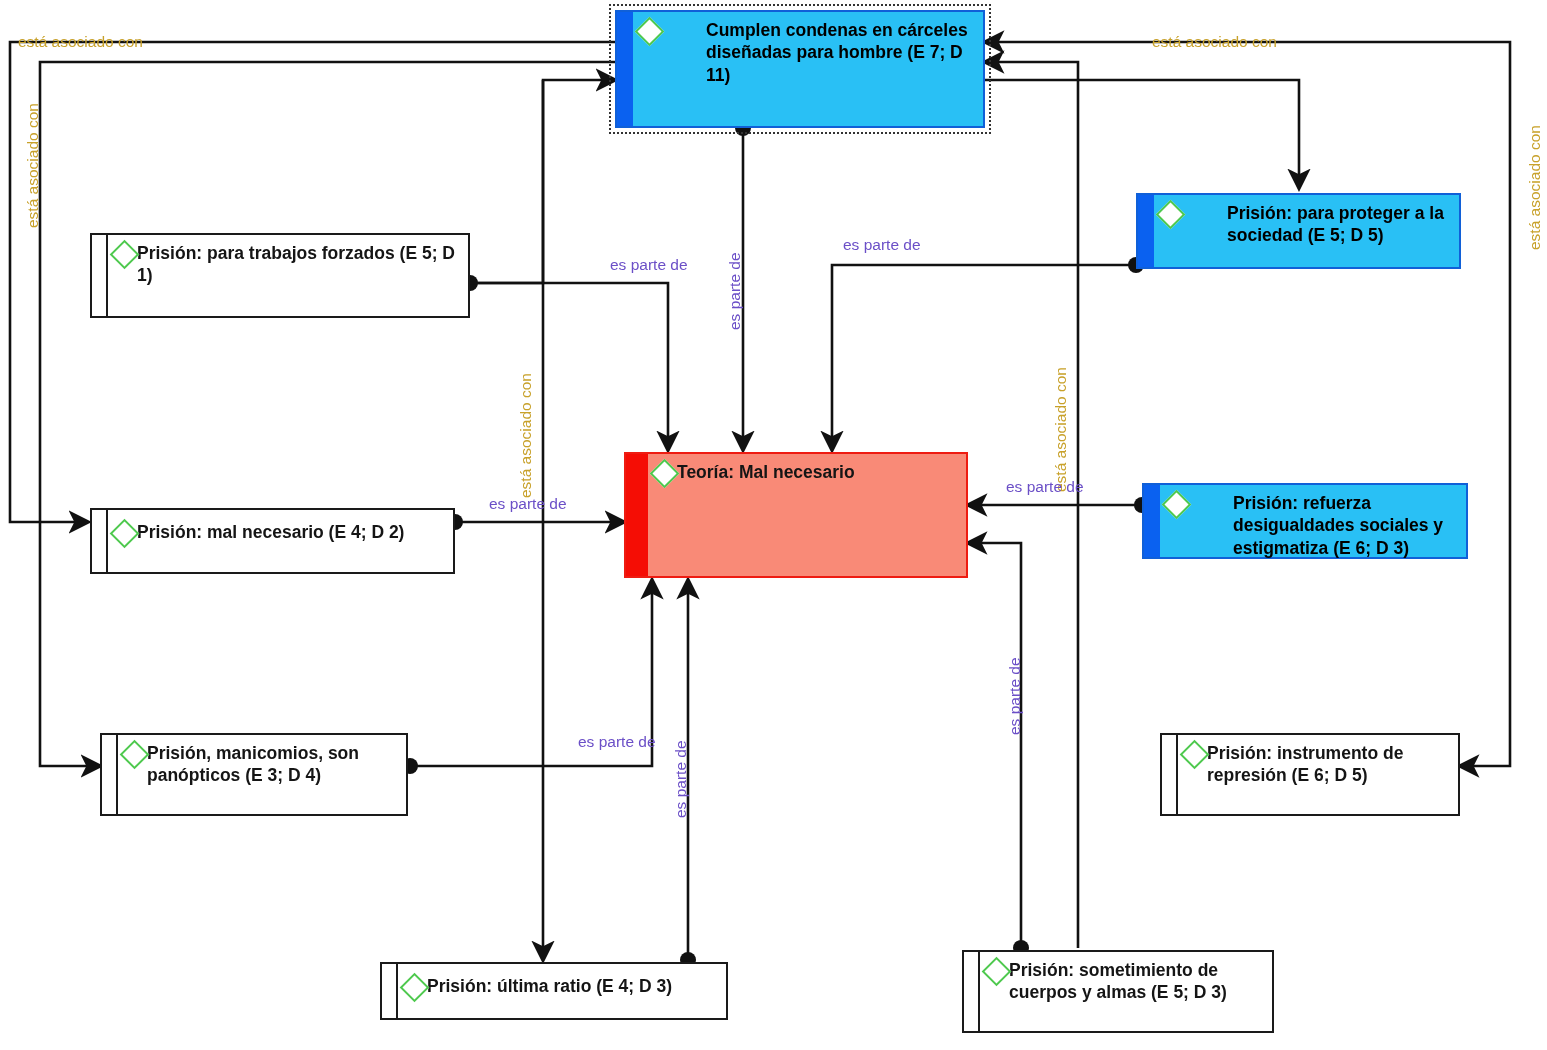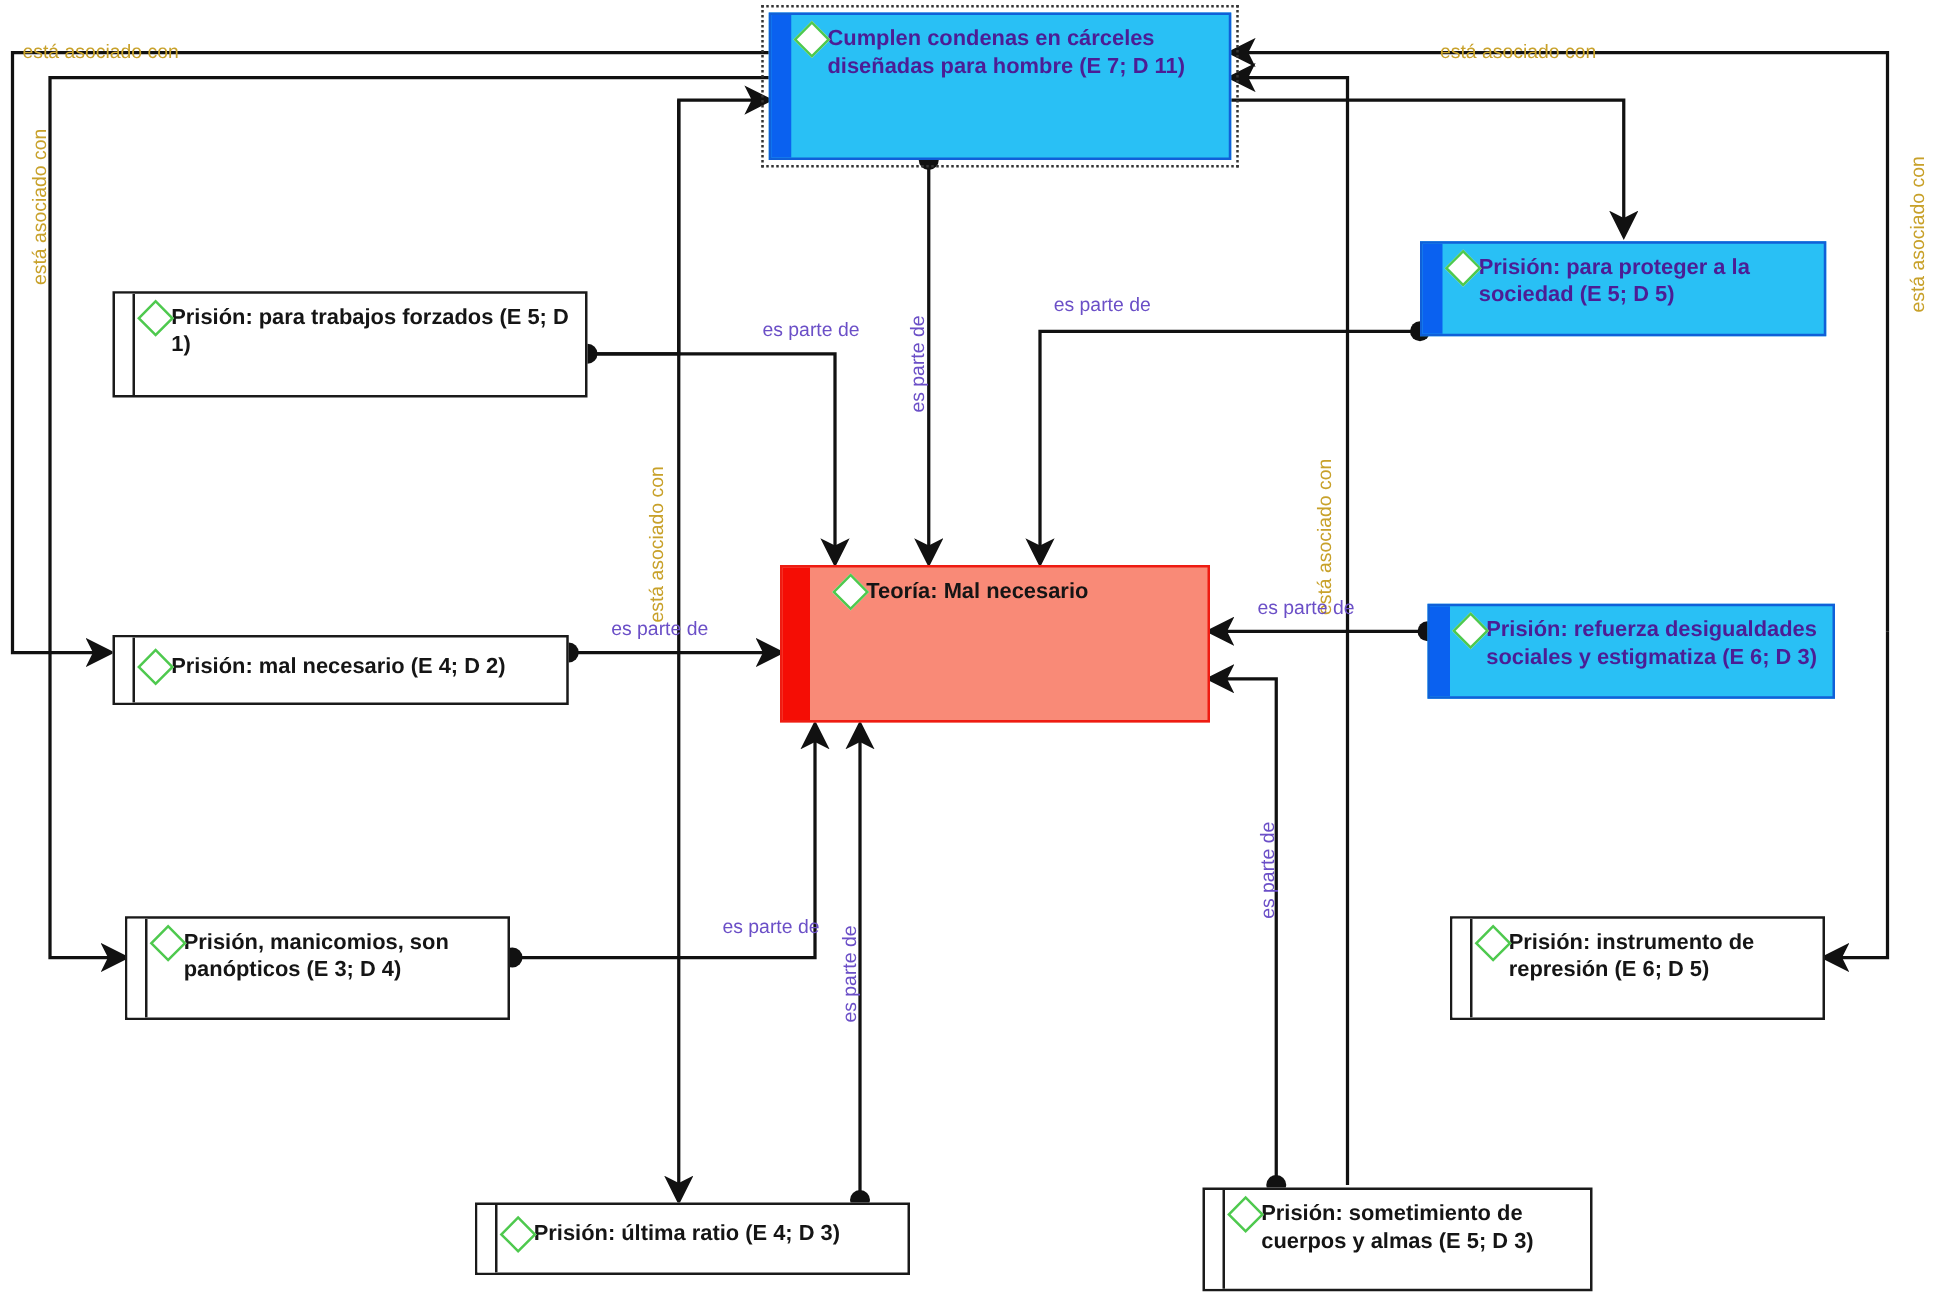--- a/index.html
+++ b/index.html
@@ -16,21 +16,21 @@
              box-sizing:border-box;}
   .node .lbl{font-weight:bold;font-size:17.5px;line-height:1.28;color:#151515;}
 
   
   .plain{background:#ffffff;border:2px solid #1a1a1a;}
   .plain .bar{width:14px;border-right:2px solid #1a1a1a;background:#ffffff;}
 
   
   .cyan{background:#29c0f5;border:2px solid #1060d8;}
   .cyan .bar{width:16px;background:#0a61f0;}
-  .cyan .lbl{color:#4c1d95;}
+  .cyan .lbl{color:#000000;margin-left:44px;}
 
   
   .selected{outline:2px dotted #333;outline-offset:4px;}
 
   
   .red{background:#f98a77;border:2px solid #ee1c12;}
   .red .bar{width:22px;background:#f50d05;}
 
   .elabel{position:absolute;font-size:15.5px;color:#c8a12a;white-space:nowrap;
           font-family:"Liberation Sans",sans-serif;}
@@ -106,29 +106,29 @@
   </div>
 
   <div class="node cyan" style="left:1136px;top:193px;width:325px;height:76px;">
     <div class="bar"></div>
     <div class="body">
       <span class="dia"></span>
       <span class="lbl">Prisión: para proteger a la sociedad (E 5; D 5)</span>
     </div>
   </div>
 
-  <div class="node plain" style="left:90px;top:508px;width:365px;height:56px;text-align:right;">
+  <div class="node plain" style="left:90px;top:508px;width:365px;height:66px;text-align:right;">
     <div class="bar"></div>
     <div class="body" style="padding-top:11px;">
       <span class="dia"></span>
       <span class="lbl">Prisión: mal necesario (E 4; D 2)</span>
     </div>
   </div>
 
-  <div class="node red" style="left:624px;top:452px;width:344px;height:126px;gap:16px;">
+  <div class="node red" style="left:624px;top:452px;width:344px;height:126px;">
     <div class="bar"></div>
     <div class="body">
       <span class="dia"></span>
       <span class="lbl">Teoría: Mal necesario</span>
     </div>
   </div>
 
   <div class="node cyan" style="left:1142px;top:483px;width:326px;height:76px;">
     <div class="bar"></div>
     <div class="body">

